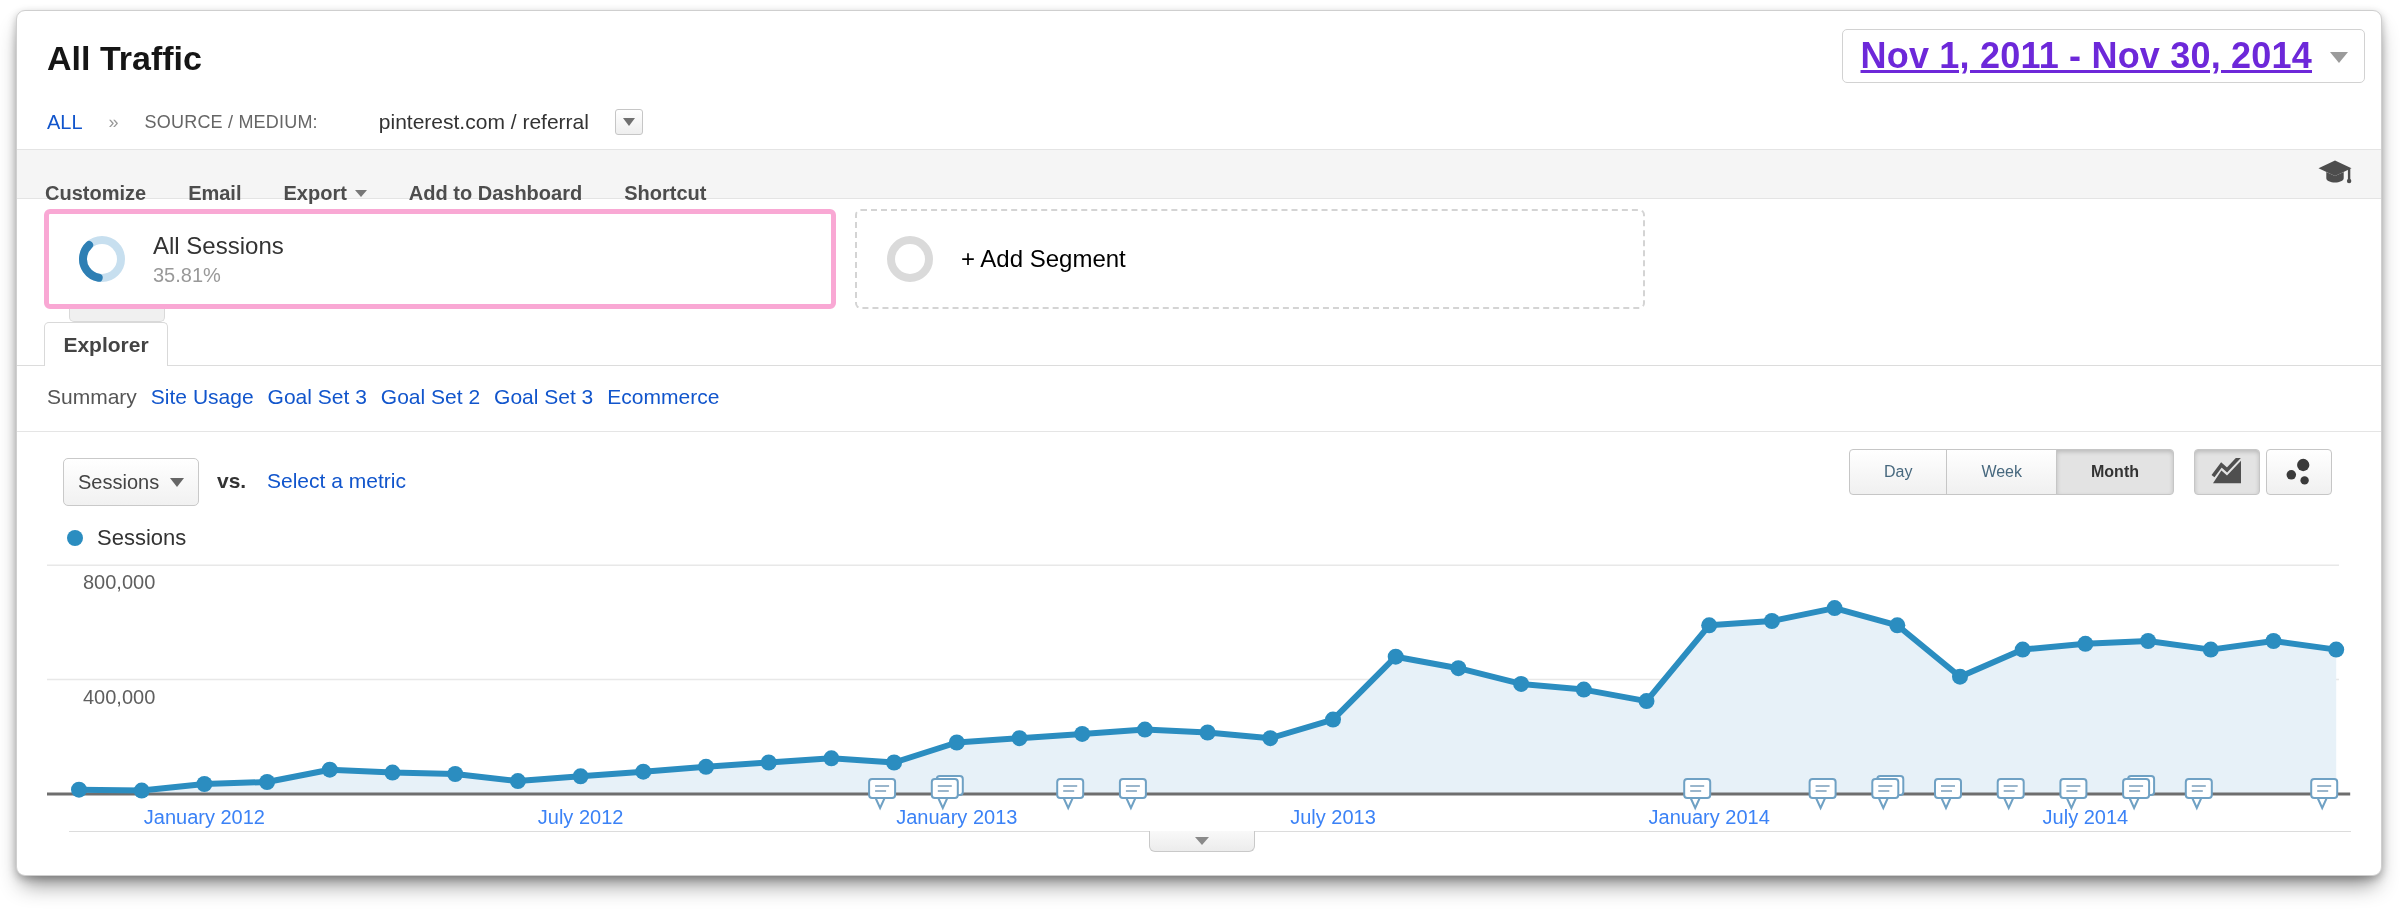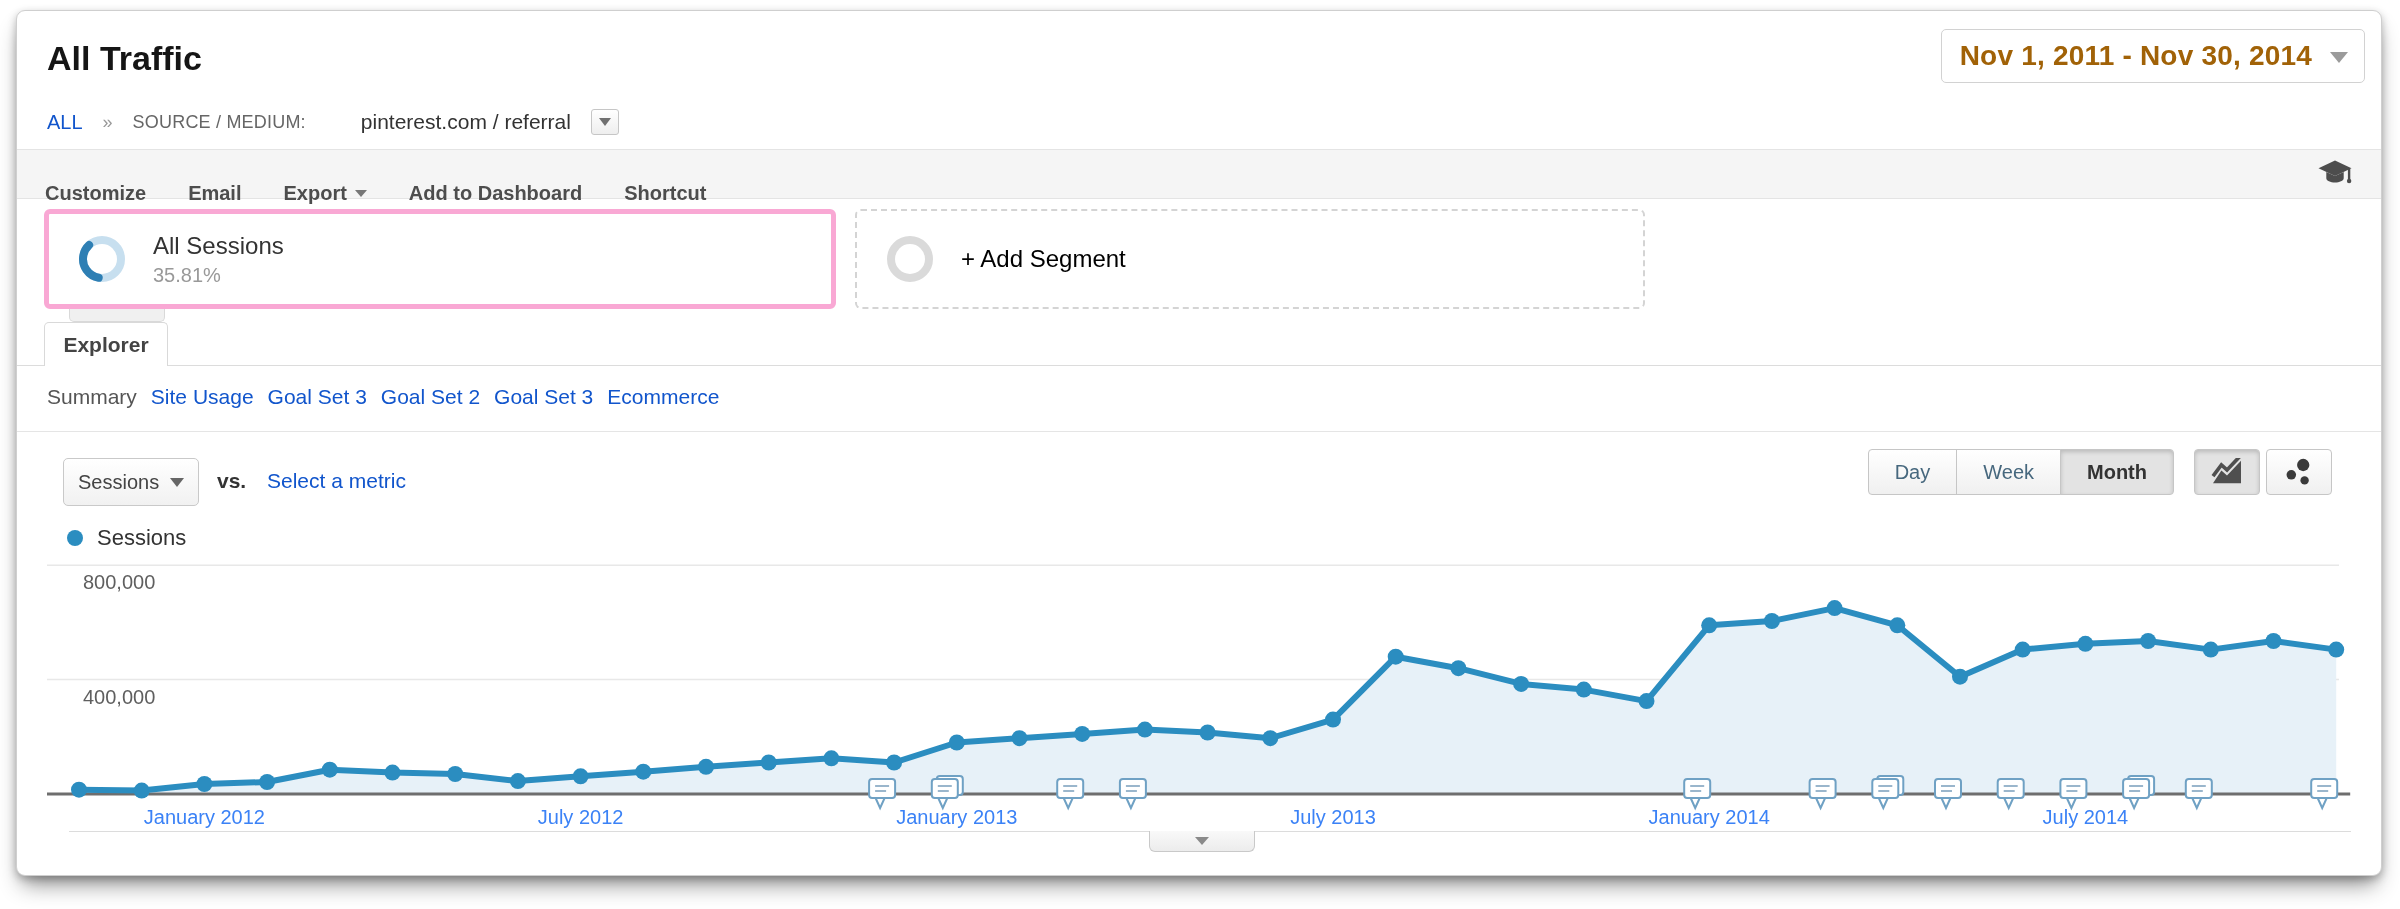--- a/index.html
+++ b/index.html
@@ -8,26 +8,26 @@
 
   .frame { position:absolute; left:16px; top:10px; width:2366px; height:866px;
     background:#fff; border:1px solid #cfcfcf; border-radius:9px;
     box-shadow:0 14px 22px -6px rgba(0,0,0,0.45), 0 3px 8px rgba(0,0,0,0.25); }
 
   
   .page-title { position:absolute; left:30px; top:28px; font-size:34px; font-weight:bold; color:#151515; }
   .date-range { position:absolute; right:16px; top:18px; height:54px; background:#fff;
     border:1px solid #d2d2d2; border-radius:5px; display:flex; align-items:center;
     padding:0 52px 0 18px; cursor:pointer; }
-  .date-range .txt { font-size:28px; font-weight:600; color:#a16207; letter-spacing:0.2px; }
+  .date-range .txt { font-size:36px; font-weight:600; color:#6d28d9; letter-spacing:0.2px;text-decoration:underline; }
   .caret-down { width:0; height:0; border-left:9px solid transparent; border-right:9px solid transparent;
     border-top:11px solid #9b9b9b; display:inline-block; }
   .date-range .caret-down { position:absolute; right:16px; top:22px; }
 
-  .breadcrumb { position:absolute; left:30px; top:98px; display:flex; align-items:center; gap:20px; }
+  .breadcrumb { position:absolute; left:30px; top:98px; display:flex; align-items:center; gap:26px; }
   .breadcrumb a { color:#1155cc; text-decoration:none; font-size:20px; }
   .breadcrumb .sep { color:#999; font-size:18px; }
   .breadcrumb .dim { color:#666; font-size:18px; letter-spacing:0.2px; }
   .breadcrumb .val { color:#333; font-size:21px;margin-left:35px; }
   .mini-drop { width:28px; height:26px; border:1px solid #c6c6c6; border-radius:3px;
     background:linear-gradient(#ffffff,#eeeeee); display:flex; align-items:center; justify-content:center; cursor:pointer; }
   .mini-drop .caret-down { border-left-width:6px; border-right-width:6px; border-top-width:8px; border-top-color:#707070; }
 
   
   .toolbar { position:absolute; left:0; right:0; top:138px; height:50px; background:#f5f5f5;
@@ -65,22 +65,22 @@
   
   .metric-btn { position:absolute; left:46px; top:447px; width:136px; height:48px;
     border:1px solid #c9c9c9; border-radius:5px; background:linear-gradient(#ffffff,#f1f1f1);
     display:flex; align-items:center; padding:0 14px; cursor:pointer; }
   .metric-btn .lbl { font-size:20px; color:#444; }
   .metric-btn .caret-down { margin-left:auto; border-left-width:7px; border-right-width:7px; border-top-width:9px; border-top-color:#666; }
   .vs-label { position:absolute; left:200px; top:458px; font-size:21px; font-weight:bold; color:#333; }
   .select-metric { position:absolute; left:250px; top:458px; font-size:21px; color:#1155cc; text-decoration:none; cursor:pointer; }
 
   .granularity { position:absolute; right:207px; top:438px; display:flex; }
-  .gran-btn { height:46px; padding:0 26px; border:1px solid #c6c6c6; margin-left:-1px;
-    background:linear-gradient(#ffffff,#f0f0f0); font-size:20px; color:#47687e;
+  .gran-btn { height:46px; padding:0 34px; border:1px solid #c6c6c6; margin-left:-1px;
+    background:linear-gradient(#ffffff,#f0f0f0); font-size:16px; color:#47687e;
     display:flex; align-items:center; cursor:pointer; }
   .gran-btn:first-child { border-radius:4px 0 0 4px; margin-left:0; }
   .gran-btn:last-child { border-radius:0 4px 4px 0; }
   .gran-btn.active { background:#e3e3e3; box-shadow:inset 0 2px 4px rgba(0,0,0,0.18);
     font-weight:bold; color:#333; cursor:default; }
 
   .chart-type { position:absolute; right:49px; top:438px; display:flex; gap:6px; }
   .ct-btn { width:66px; height:46px; border:1px solid #c6c6c6; border-radius:4px;
     background:linear-gradient(#ffffff,#f0f0f0); display:flex; align-items:center; justify-content:center; cursor:pointer; }
   .ct-btn.active { background:#e3e3e3; box-shadow:inset 0 2px 4px rgba(0,0,0,0.18); }

